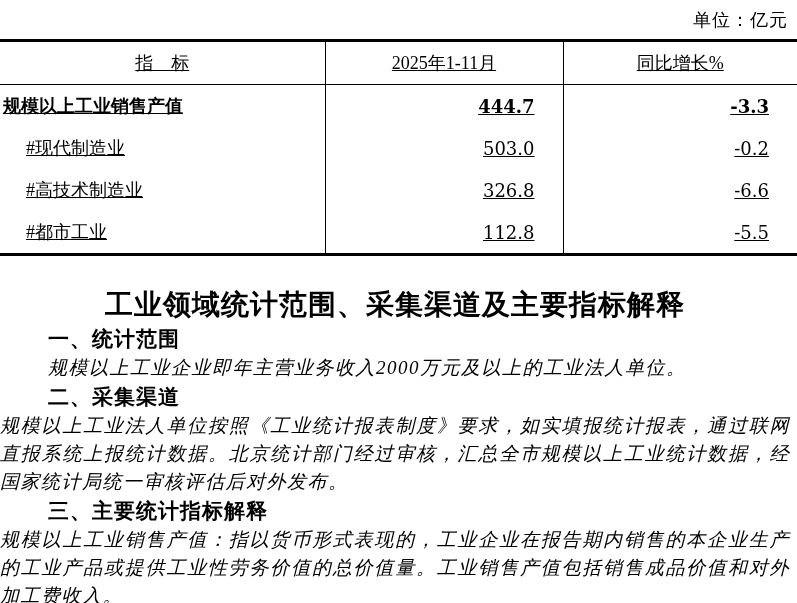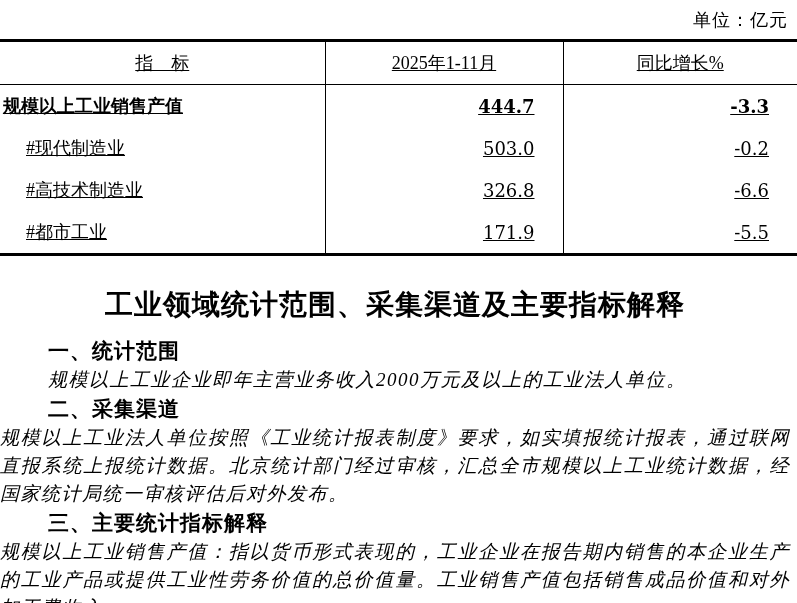--- a/index.html
+++ b/index.html
@@ -71,21 +71,21 @@
   tr.row-bold td {
     font-weight: bold;
   }
 
   
   .article-title {
     text-align: center;
     font-size: 28px;
     font-weight: bold;
     margin-top: 30px;
-    margin-bottom: 12px;
+    margin-bottom: 0;
     letter-spacing: 1px;
     font-family: "Liberation Serif", serif;
   }
   .section-heading {
     font-size: 21px;
     font-weight: bold;
     line-height: 30px;
     margin: 0 0 0 48px;
     letter-spacing: 1px;
   }
@@ -132,21 +132,21 @@
         <td class="value-cell vline">503.0</td>
         <td class="growth-cell vline">-0.2</td>
       </tr>
       <tr>
         <td class="indicator-cell sub">#高技术制造业</td>
         <td class="value-cell vline">326.8</td>
         <td class="growth-cell vline">-6.6</td>
       </tr>
       <tr>
         <td class="indicator-cell sub">#都市工业</td>
-        <td class="value-cell vline">171.9</td>
+        <td class="value-cell vline">112.8</td>
         <td class="growth-cell vline">-5.5</td>
       </tr>
     </tbody>
   </table>
 
   <div class="article">
     <div class="article-title">工业领域统计范围、采集渠道及主要指标解释</div>
 
     <div>
       <div class="section-heading">一、统计范围</div>

